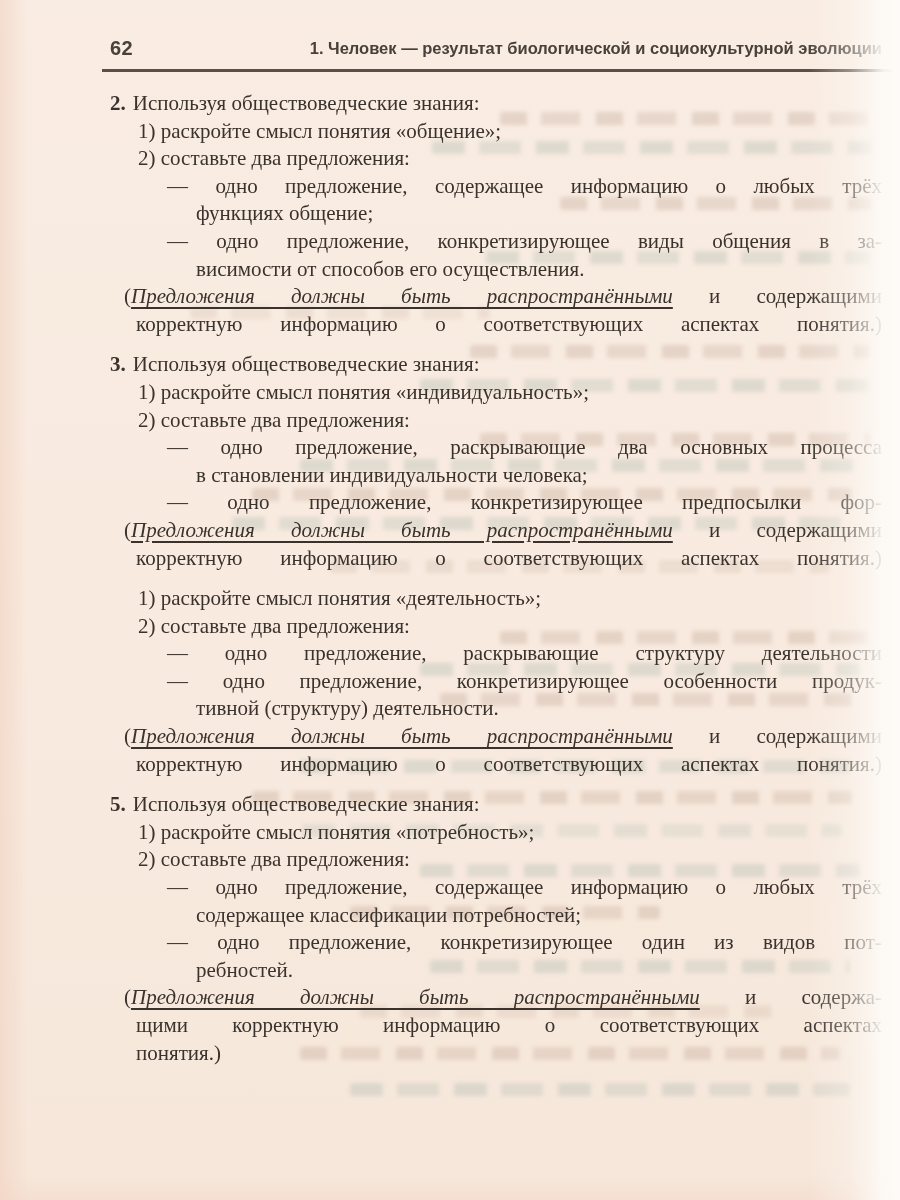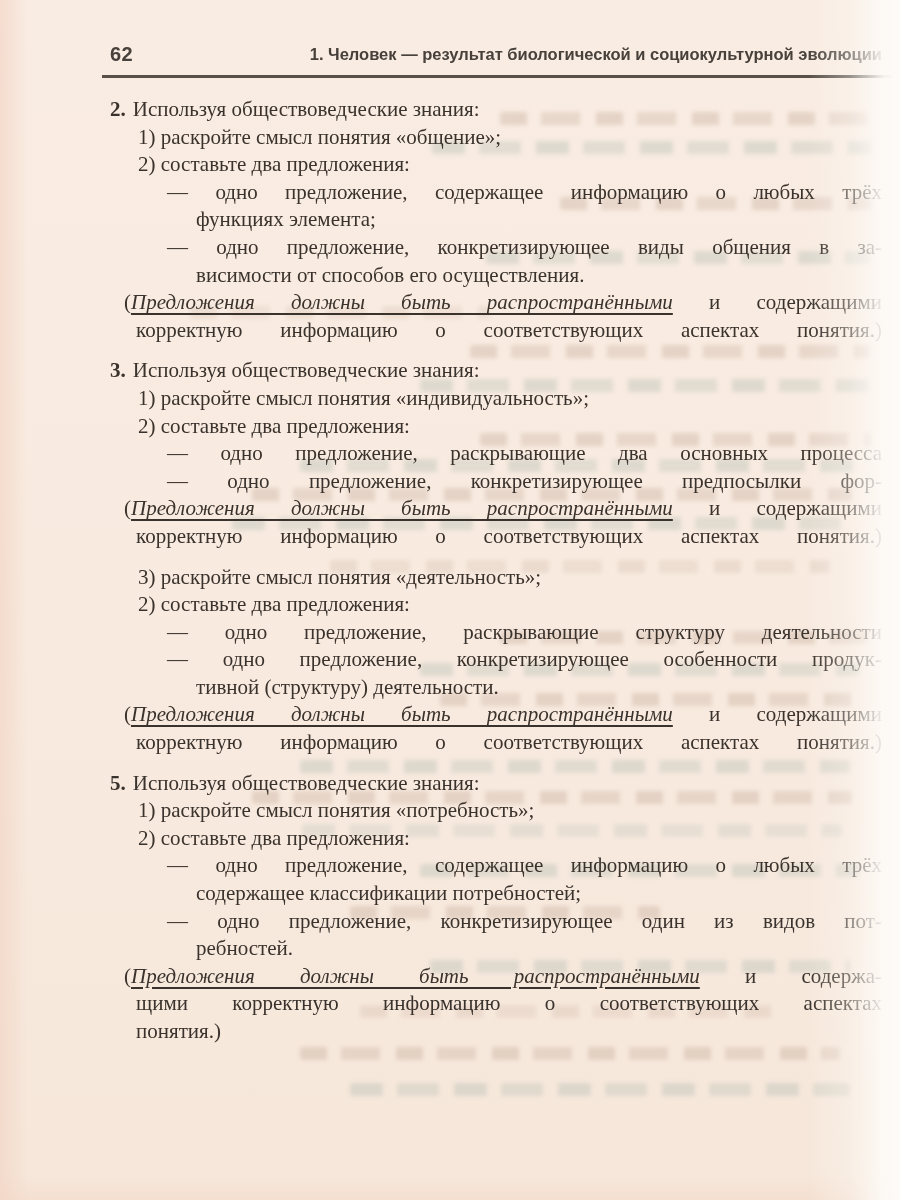--- a/index.html
+++ b/index.html
@@ -16,21 +16,21 @@
   .fade-right{position:absolute;right:0;top:0;bottom:0;width:92px;z-index:6;pointer-events:none;
     background:linear-gradient(to right,rgba(252,248,243,0) 0%,rgba(252,248,243,.38) 45%,rgba(253,250,246,.95) 82%,#fdfbf8 100%);}
 
   
   .g{position:absolute;height:13px;filter:blur(2px);border-radius:3px;z-index:1;}
   .g.w{background:repeating-linear-gradient(90deg,rgba(176,147,128,.50) 0 27px,rgba(176,147,128,0) 27px 41px,rgba(176,147,128,.42) 41px 80px,rgba(176,147,128,0) 80px 96px);opacity:.55;}
   .g.t{background:repeating-linear-gradient(90deg,rgba(138,162,150,.48) 0 33px,rgba(138,162,150,0) 33px 47px,rgba(138,162,150,.40) 47px 89px,rgba(138,162,150,0) 89px 104px);opacity:.5;}
 
   .content{position:absolute;left:110px;top:36px;width:772px;z-index:3;}
   .hdr{display:flex;justify-content:space-between;align-items:flex-start;
-    font-family:"Liberation Sans","DejaVu Sans",sans-serif;font-weight:bold;color:#47403b;margin-top:6px;}
+    font-family:"Liberation Sans","DejaVu Sans",sans-serif;font-weight:bold;color:#47403b;}
   .pagenum{font-size:20px;letter-spacing:.5px;line-height:24px;}
   .chapter{font-size:16.5px;line-height:24px;white-space:nowrap;}
   .rule{height:3px;background:#574f48;margin:9px 0 0 -8px;width:calc(100% + 18px);}
 
   .qs{margin-top:18px;}
   .q-block{margin-bottom:13px;}
   .ln{font-size:21px;line-height:27.6px;color:#3a322c;}
   .qnum{font-weight:bold;margin-right:7px;}
   .item{padding-left:28px;}
   .dash{padding-left:57px;}
@@ -78,37 +78,38 @@
       <span class="chapter">1. Человек — результат биологической и социокультурной эволюции</span>
     </div>
     <div class="rule"></div>
 
     <div class="qs">
         <section class="q-block">
           <div class="ln head"><span class="qnum">2.</span><span>Используя обществоведческие знания:</span></div>
           <div class="ln item">1) раскройте смысл понятия «общение»;</div>
           <div class="ln item">2) составьте два предложения:</div>
           <div class="ln dash just">— одно предложение, содержащее информацию о любых трёх</div>
-          <div class="ln wrap">функциях элемента;</div>
+          <div class="ln wrap">функциях общение;</div>
           <div class="ln dash just">— одно предложение, конкретизирующее виды общения в за-</div>
           <div class="ln wrap">висимости от способов его осуществления.</div>
           <div class="ln note just"><span>(</span><span class="ul">Предложения должны быть распространёнными</span><span> и содержащими</span></div>
           <div class="ln notewrap just">корректную информацию о соответствующих аспектах понятия.)</div>
         </section>
         <section class="q-block">
           <div class="ln head"><span class="qnum">3.</span><span>Используя обществоведческие знания:</span></div>
           <div class="ln item">1) раскройте смысл понятия «индивидуальность»;</div>
           <div class="ln item">2) составьте два предложения:</div>
           <div class="ln dash just">— одно предложение, раскрывающие два основных процесса</div>
+          <div class="ln wrap">в становлении индивидуальности человека;</div>
           <div class="ln dash just">— одно предложение, конкретизирующее предпосылки фор-</div>
           <div class="ln note just"><span>(</span><span class="ul">Предложения должны быть распространёнными</span><span> и содержащими</span></div>
           <div class="ln notewrap just">корректную информацию о соответствующих аспектах понятия.)</div>
         </section>
         <section class="q-block">
-          <div class="ln item">3) раскройте смысл понятия «деятельность»;</div>
+          <div class="ln item">1) раскройте смысл понятия «деятельность»;</div>
           <div class="ln item">2) составьте два предложения:</div>
           <div class="ln dash just">— одно предложение, раскрывающие структуру деятельности</div>
           <div class="ln dash just">— одно предложение, конкретизирующее особенности продук-</div>
           <div class="ln wrap">тивной (структуру) деятельности.</div>
           <div class="ln note just"><span>(</span><span class="ul">Предложения должны быть распространёнными</span><span> и содержащими</span></div>
           <div class="ln notewrap just">корректную информацию о соответствующих аспектах понятия.)</div>
         </section>
         <section class="q-block">
           <div class="ln head"><span class="qnum">5.</span><span>Используя обществоведческие знания:</span></div>
           <div class="ln item">1) раскройте смысл понятия «потребность»;</div>

